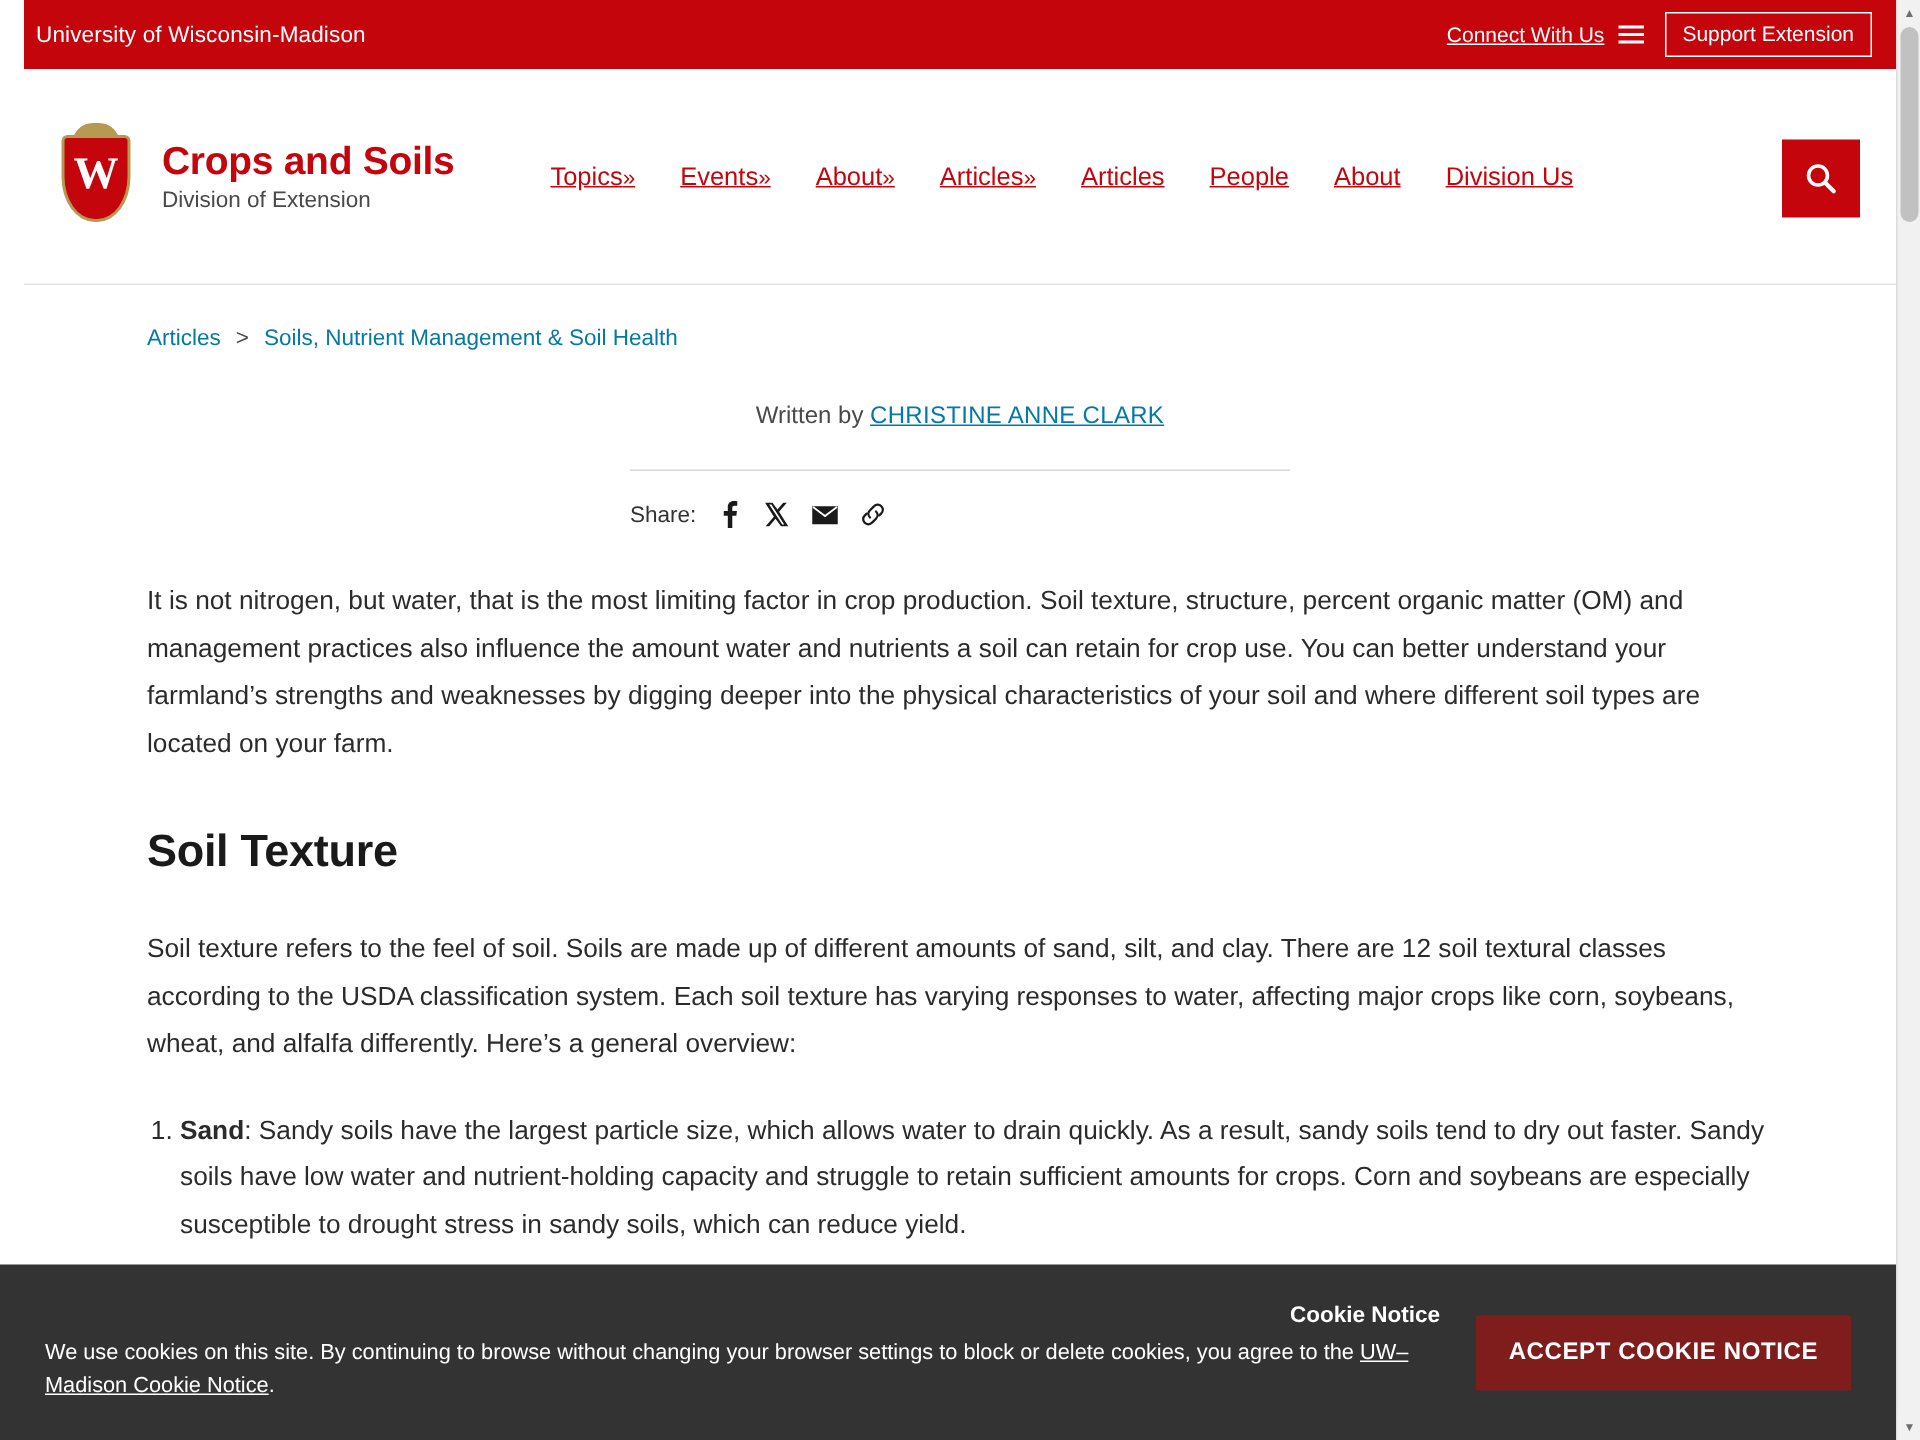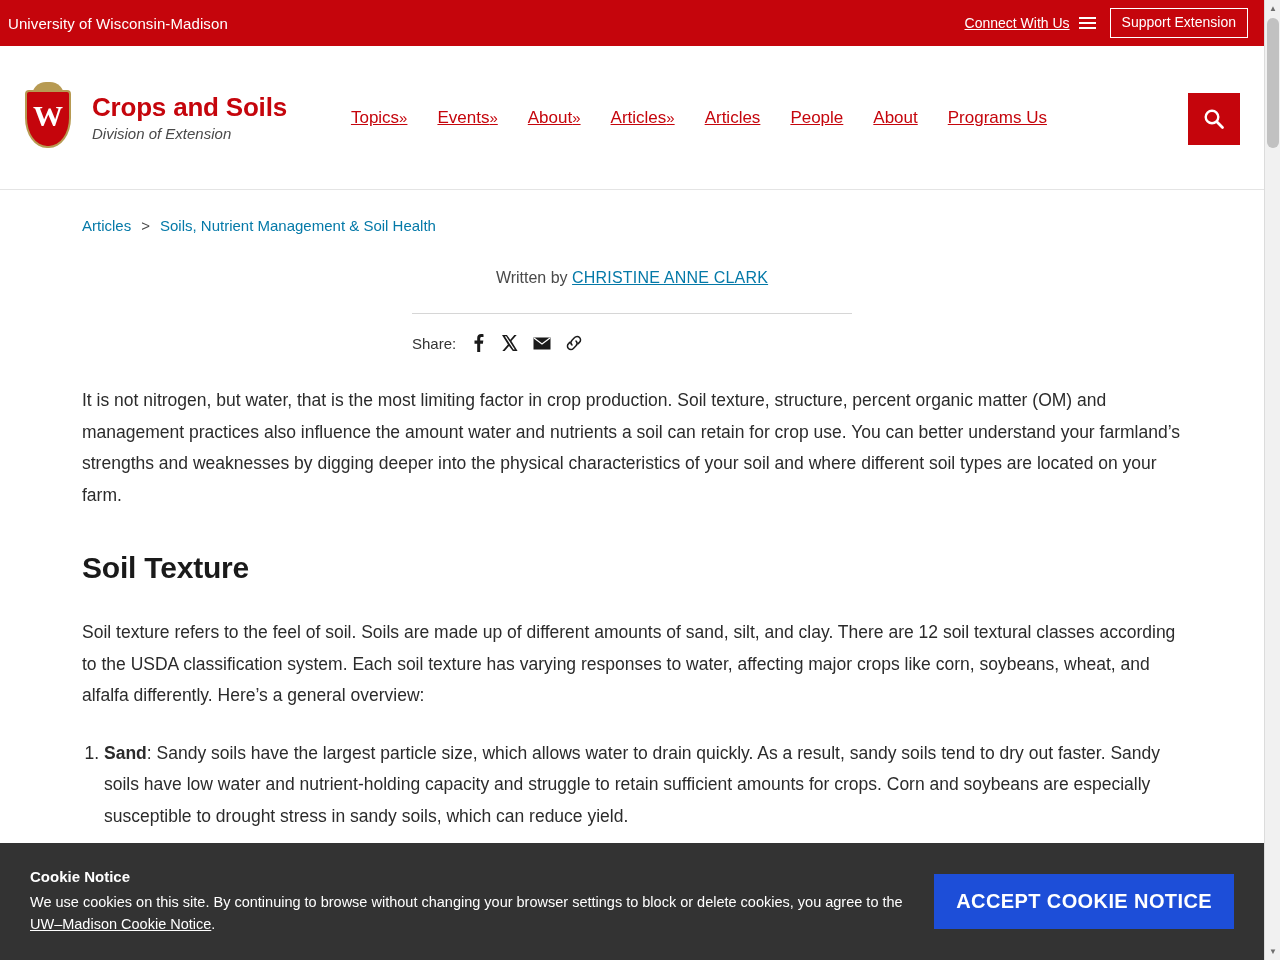--- a/index.html
+++ b/index.html
@@ -38,20 +38,21 @@
     width: 12px; height: 130px;
     background: #c1c1c1;
     border-radius: 6px;
   }
 
   .page {
     width: 1264px;
     height: 960px;
     position: relative;
     overflow: hidden;
+    padding-left: 16px;
   }
 
   
   .uw-bar {
     height: 46px;
     background: #c5050c;
     color: #ffffff;
     display: flex;
     align-items: center;
     padding: 0 16px 0 8px;
@@ -139,21 +140,20 @@
     color: #c5050c;
     font-size: 26px;
     font-weight: bold;
     line-height: 1.1;
     letter-spacing: -.2px;
   }
   .brand-sub {
     color: #494949;
     font-size: 15px;
     margin-top: 4px;
-    font-style: italic;
   }
   .main-nav {
     display: flex;
     align-items: center;
     gap: 30px;
     margin-left: 64px;
   }
   .nav-item {
     color: #c5050c;
     font-size: 17px;
@@ -260,35 +260,36 @@
     display: flex;
     align-items: center;
     padding: 16px 30px;
     z-index: 50;
   }
   .cookie-text { max-width: 930px; }
   .cookie-title {
     font-size: 15px;
     font-weight: bold;
     margin-bottom: 6px;
+    text-align: right;
   }
   .cookie-body {
     font-size: 14.5px;
     line-height: 1.55;
   }
   .cookie-body a {
     color: #ffffff;
     text-decoration: underline;
   }
   .cookie-accept {
     margin-left: auto;
-    background: #1d4ed8;
+    background: #7f1d1d;
     color: #ffffff;
     border: none;
-    font-size: 20px;
+    font-size: 16px;
     font-weight: bold;
     letter-spacing: .4px;
     padding: 16px 22px;
     white-space: nowrap;
   }
 </style>
 </head>
 <body>
 
 <div class="page">
@@ -329,21 +330,21 @@
       </a>
       <a class="nav-item" href="#">
         <span>About</span><span class="chev">»</span>
       </a>
       <a class="nav-item" href="#">
         <span>Articles</span><span class="chev">»</span>
       </a>
       <a class="nav-item" href="#">Articles</a>
       <a class="nav-item" href="#">People</a>
       <a class="nav-item" href="#">About</a>
-      <a class="nav-item" href="#">Programs Us</a>
+      <a class="nav-item" href="#">Division Us</a>
     </nav>
 
     <button class="search-btn">
       <svg width="24" height="24" viewBox="0 0 24 24">
         <circle cx="10" cy="10" r="6.3" fill="none" stroke="#ffffff" stroke-width="2.4"></circle>
         <line x1="14.8" y1="14.8" x2="20.5" y2="20.5" stroke="#ffffff" stroke-width="2.8" stroke-linecap="round"></line>
       </svg>
     </button>
   </div>
 

